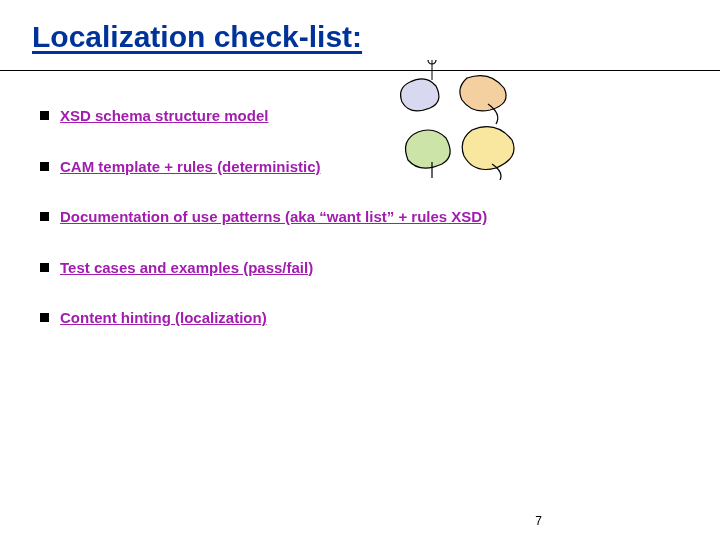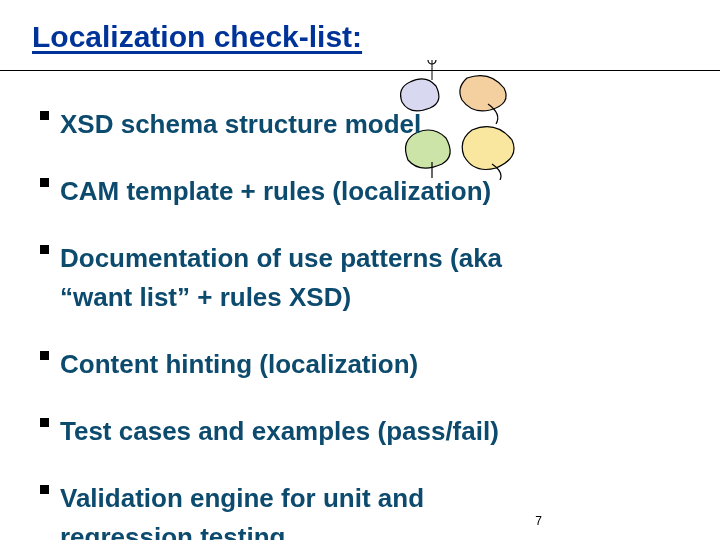--- a/index.html
+++ b/index.html
@@ -51,24 +51,25 @@
   }
   ul.bullets {
     list-style: none;
     padding: 0;
     margin: 0;
   }
   ul.bullets li {
     position: relative;
     padding-left: 20px;
     margin-bottom: 28px;
-    font-size: 26px;
+    font-size: 15px;
     font-weight: bold;
-    color: #0c4a6e;
+    color: #a21caf;
     line-height: 1.5;
+    text-decoration: underline;
   }
   ul.bullets li::before {
     content: "";
     position: absolute;
     left: 0;
     top: 6px;
     width: 9px;
     height: 9px;
     background: #000;
   }
@@ -100,22 +101,21 @@
     <path d="M26 72 Q8 80 16 100 Q28 114 50 104 Q64 96 54 78 Q42 66 26 72 Z" fill="#cde4a8" stroke="#000" stroke-width="1.2"></path>
     <line x1="40" y1="102" x2="40" y2="118" stroke="#000" stroke-width="1.2"></line>
 
     <path d="M80 70 Q104 60 120 80 Q128 98 104 108 Q82 114 72 96 Q66 80 80 70 Z" fill="#f9e79f" stroke="#000" stroke-width="1.2"></path>
     <path d="M100 104 Q112 112 108 120" fill="none" stroke="#000" stroke-width="1.2"></path>
   </svg>
 
   <div class="content">
     <ul class="bullets">
       <li>XSD schema structure model</li>
-      <li>CAM template + rules (localization)</li>
+      <li>CAM template + rules (deterministic)</li>
       <li>Documentation of use patterns (aka “want list” + rules XSD)</li>
+      <li>Test cases and examples (pass/fail)</li>
       <li>Content hinting (localization)</li>
-      <li>Test cases and examples (pass/fail)</li>
-      <li>Validation engine for unit and regression testing</li>
     </ul>
   </div>
 
   <div class="pagenum">7</div>
 </div>
 
 </body></html>

